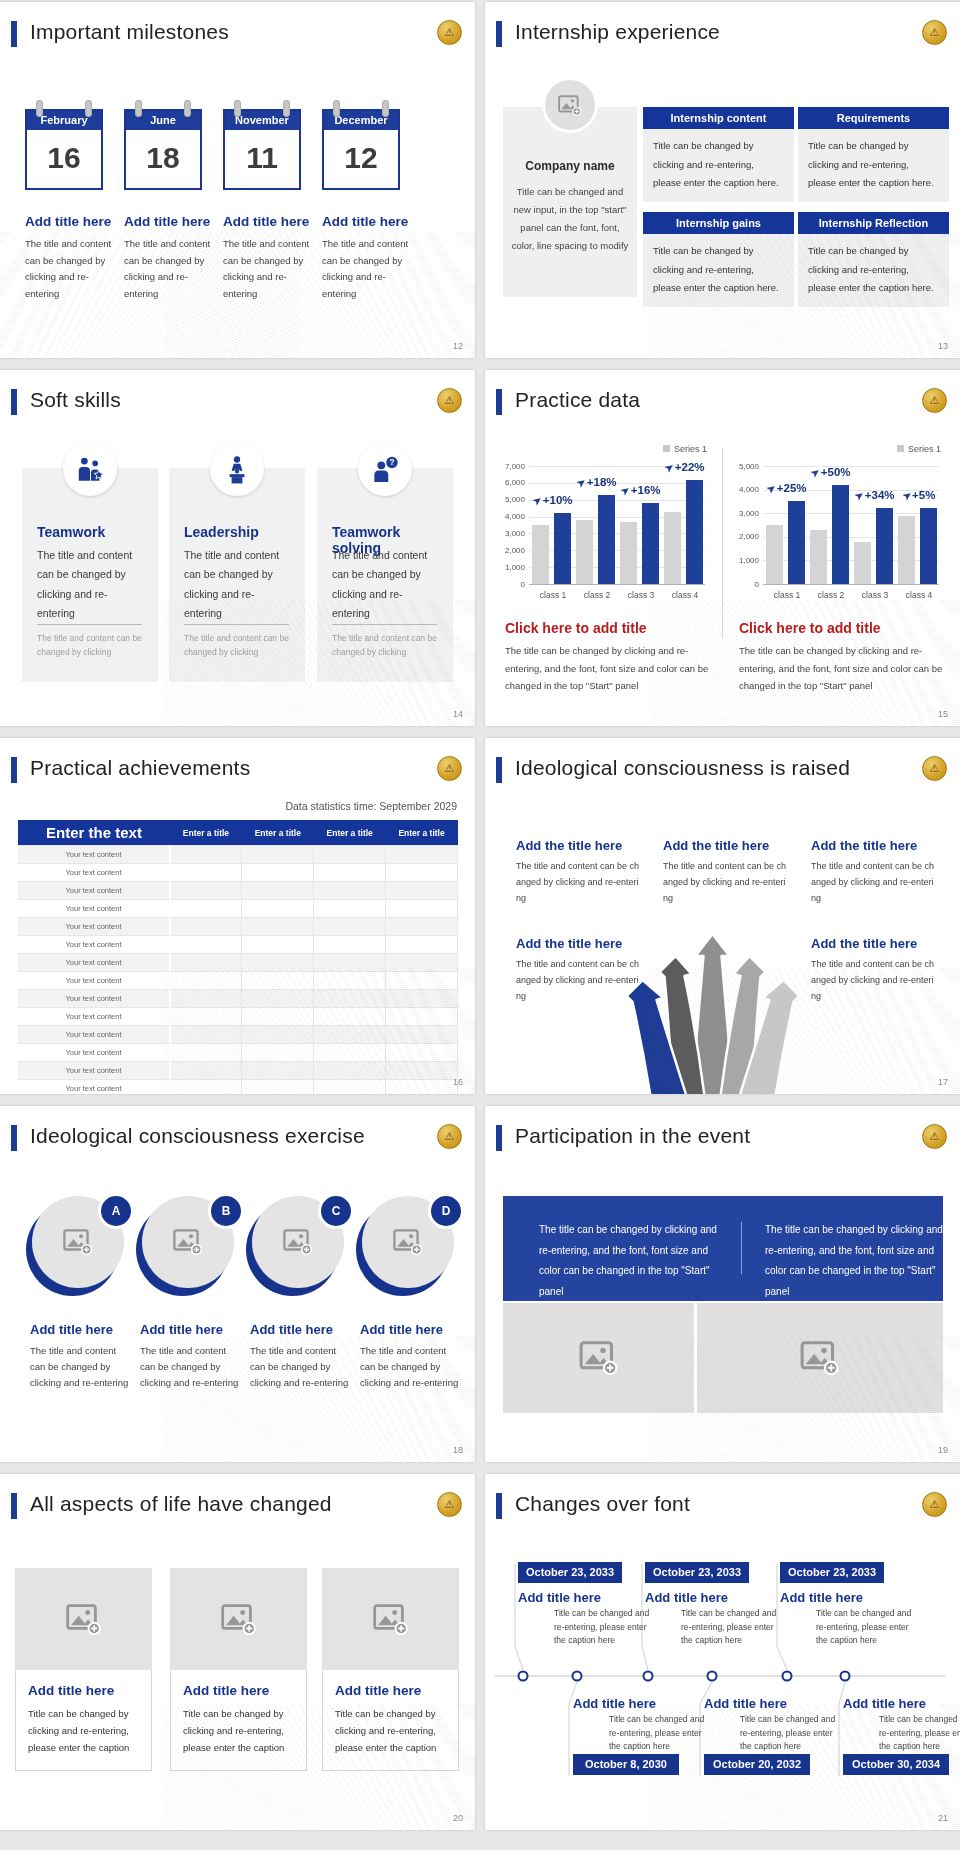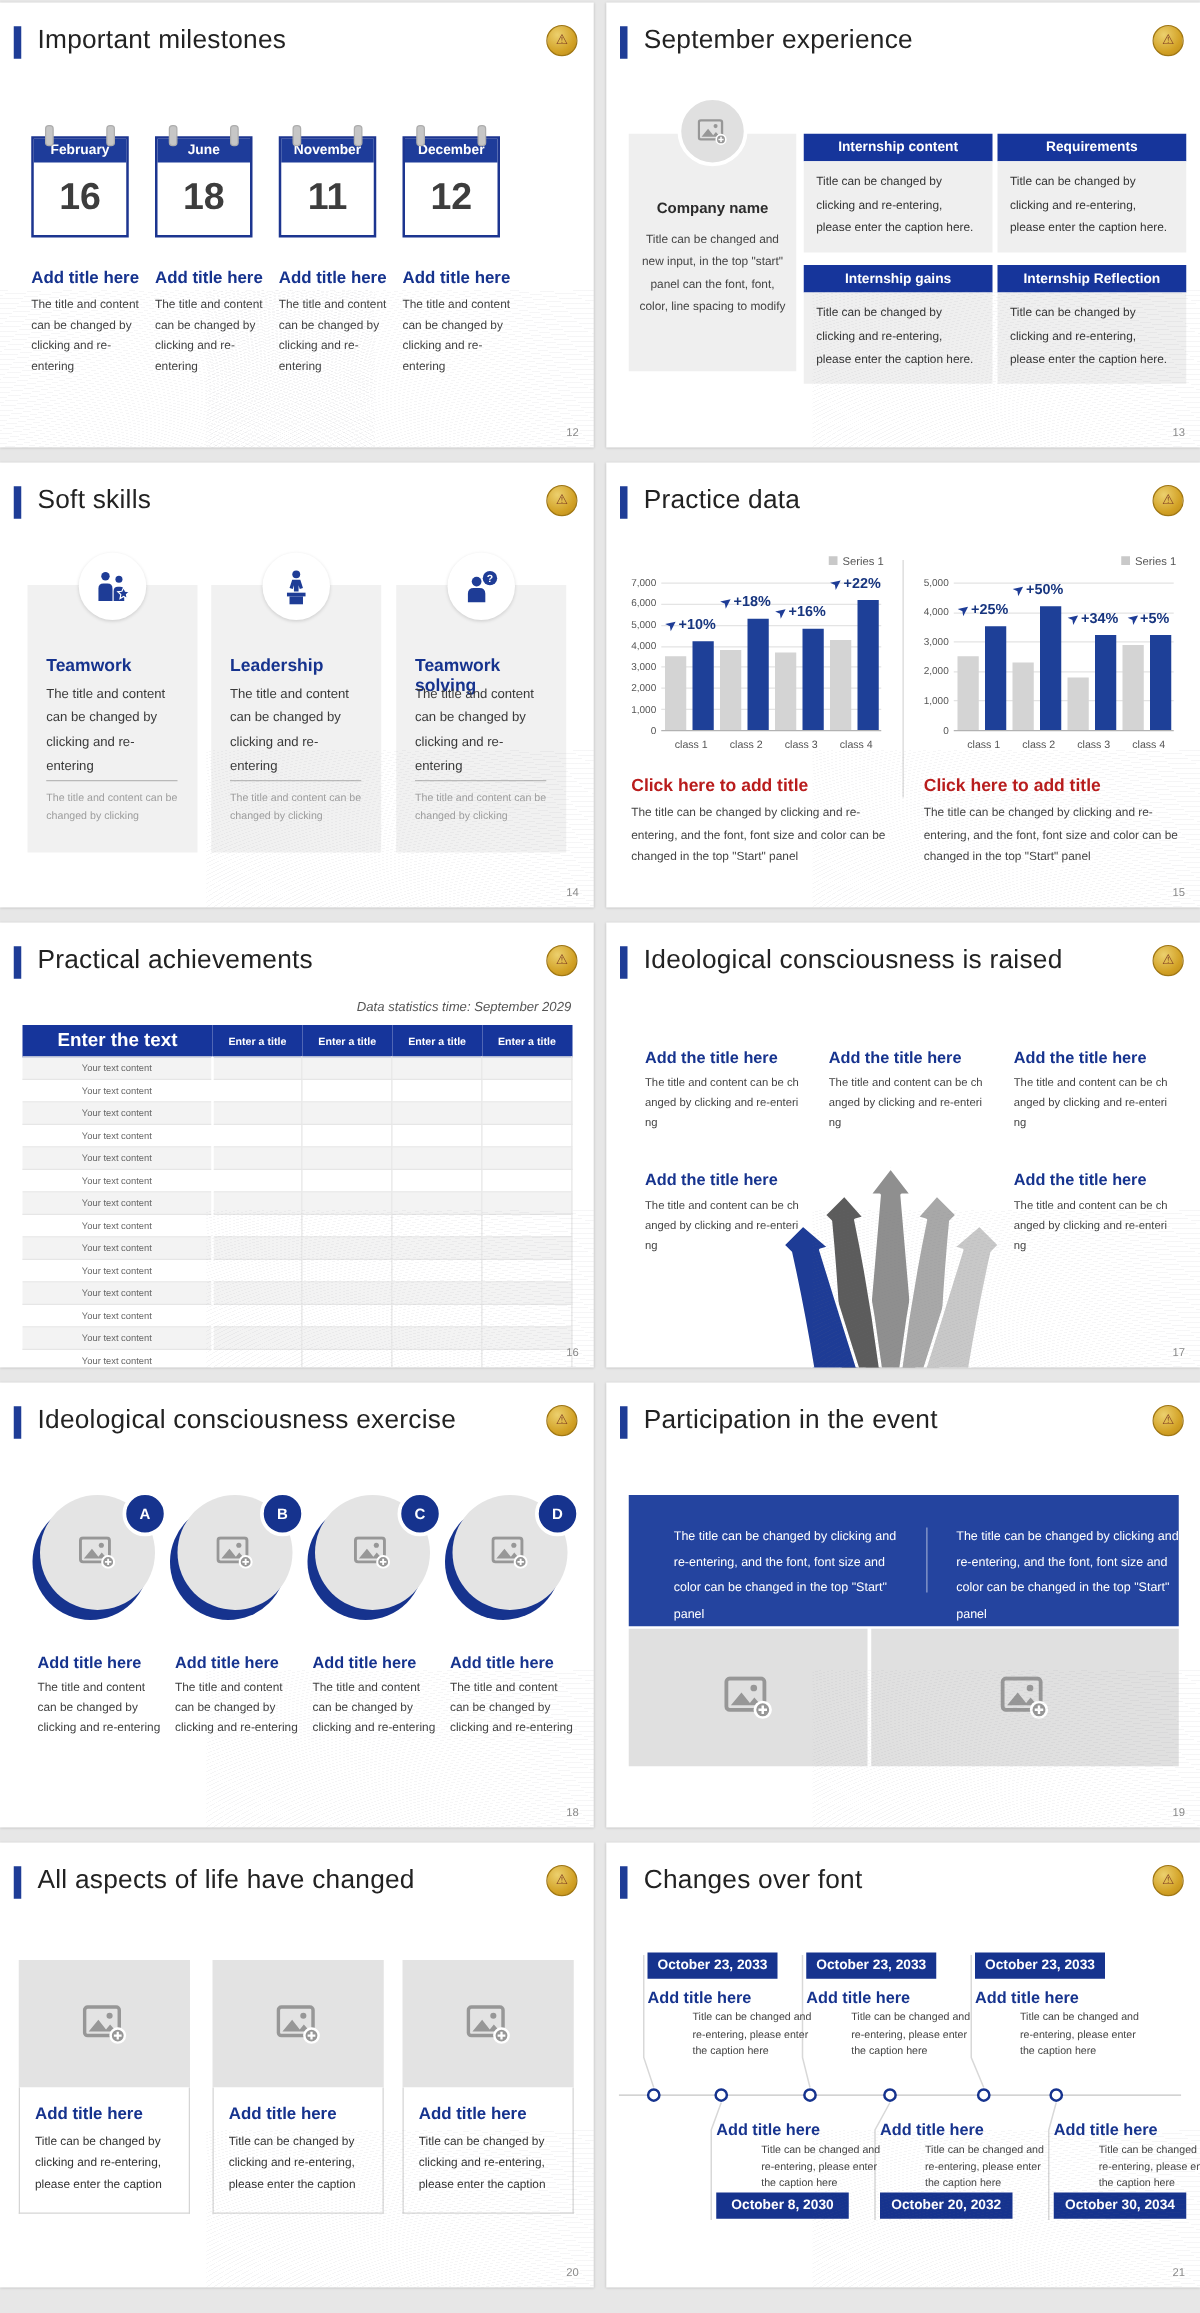--- a/index.html
+++ b/index.html
@@ -55,21 +55,21 @@
   .ylab{position:absolute;left:-36px;width:32px;text-align:right;font-size:8px;color:#555;}
   .bargroup{position:absolute;bottom:0;width:40px;display:flex;align-items:flex-end;justify-content:center;gap:5px;}
   .bar{width:17px;}
   .bar.g{background:#d4d4d4}.bar.b{background:#1e4098}
   .pct{position:absolute;width:58px;text-align:center;font-size:11.5px;font-weight:700;color:#17357f;white-space:nowrap;}
   .arr{display:inline-block;transform:rotate(-38deg);font-size:10px;color:#1e3c96;margin-right:1px;}
   .cat{position:absolute;top:calc(100% + 6px);width:44px;text-align:center;font-size:8.5px;color:#555;}
   .cap-title{position:absolute;left:12px;top:178px;font-size:14px;font-weight:700;color:#b91c1c;}
   .cap-body{position:absolute;left:12px;top:200px;right:8px;font-size:9.5px;color:#444;line-height:1.85;}
   
-  .note{position:absolute;right:18px;top:62px;font-size:10.5px;color:#555;font-style:italic;}
+  .note{position:absolute;right:18px;top:62px;font-size:10.5px;color:#555;}
   .c-table{position:absolute;left:18px;top:82px;width:440px;}
   .c-table table{border-collapse:collapse;width:100%;}
   .c-table th{background:#16359b;color:#fff;height:23px;font-size:8.5px;font-weight:700;}
   .c-table th.first{width:150px;font-size:15px;}
   .c-table td{height:15px;border:1px solid #e6e6e6;font-size:7.5px;color:#666;text-align:center;line-height:15px;}
   .c-table td.first{border-right:2px solid #fff;border-left:none;}
   .c-table tr:nth-child(odd) td{background:#f3f3f3;}
   
   .blk{position:absolute;}
   .blk-title{font-size:13px;font-weight:700;color:#16338e;margin-bottom:6px;}
@@ -160,21 +160,21 @@
         </div>
       </div>
     <div class="wave left"></div>
     <div class="wave"></div>
     <div class="pagenum">12</div>
   </section>
 
   <section class="slide" id="s1">
     <div class="hdr">
       <div class="accent"></div>
-      <div class="stitle">September experience</div>
+      <div class="stitle">Internship experience</div>
       <div class="badge">⚠</div>
     </div>
     <div class="comp-card">
       <div class="comp-circle">
           <span class="imgph">
             <svg width="24" height="21" viewBox="0 0 44 38">
               <rect x="2" y="2" width="34" height="28" rx="3" fill="none" stroke="#979797" stroke-width="3.4"></rect>
               <circle cx="26.5" cy="10.5" r="3" fill="#979797"></circle>
               <path d="M6 26 L15.5 14.5 L23 24 L27 19 L33 26 Z" fill="#979797"></path>
               <circle cx="34.5" cy="30" r="7" fill="#979797" stroke="#fff" stroke-width="2.4"></circle>

